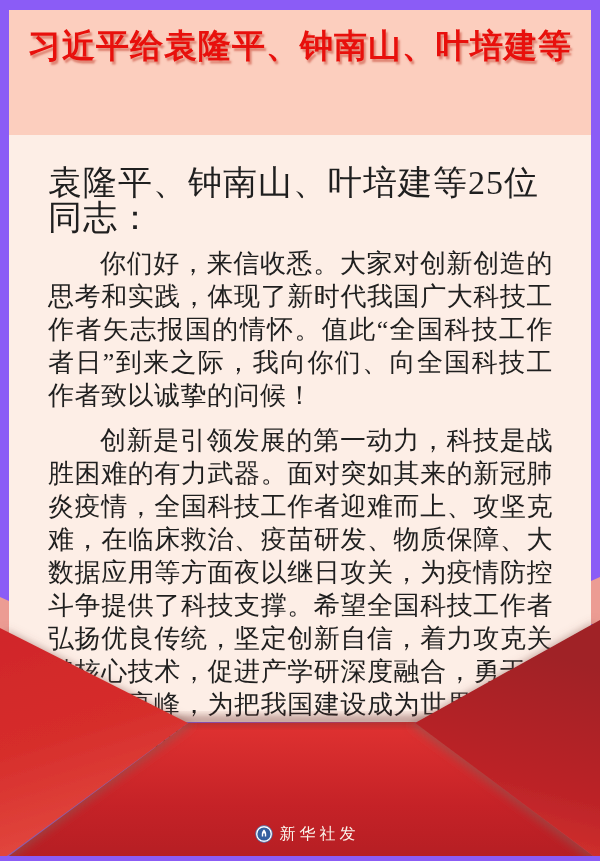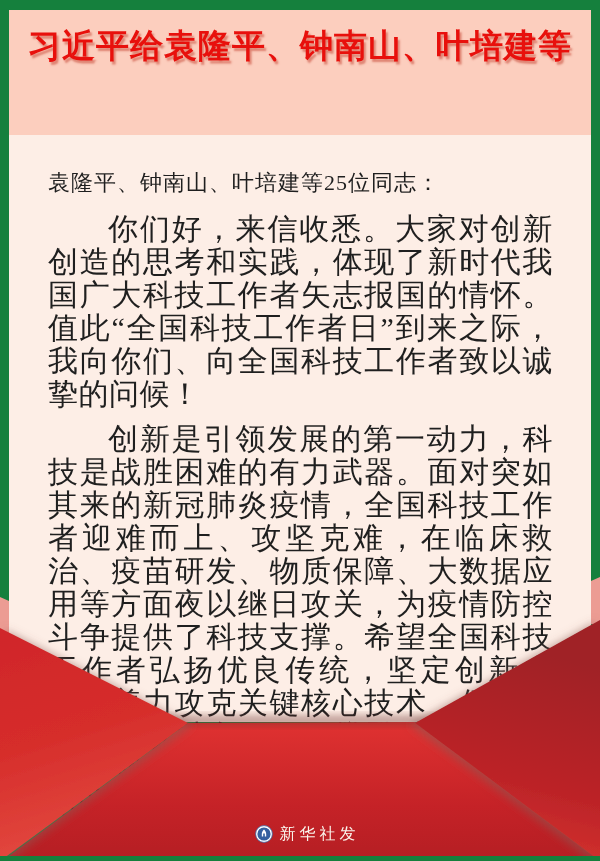--- a/index.html
+++ b/index.html
@@ -2,21 +2,21 @@
 <html><head>
 <meta charset="utf-8">
 <style>
   html, body { margin: 0; padding: 0; background: #ffffff; }
   body {
     width: 600px; height: 861px;
     font-family: "Liberation Serif", "DejaVu Serif", serif;
   }
   .page {
     position: relative; width: 600px; height: 861px;
-    background: #15803d; overflow: hidden;
+    background: #8b5cf6; overflow: hidden;
   }
 
   
   .banner {
     position: absolute; left: 9px; top: 10px;
     width: 582px; height: 125px;
     background: #fccebe;
     box-sizing: border-box; padding-top: 10px;
     text-align: center;
   }
@@ -32,25 +32,25 @@
   
   .paper {
     position: absolute; left: 9px; top: 135px;
     width: 582px; height: 587px;
     background: #fdeee6;
     box-sizing: border-box;
     padding: 30px 38px 0 39px;
     color: #1f1f1f;
   }
   .salutation {
-    font-size: 22px; line-height: 35px; letter-spacing: 1px;
+    font-size: 34px; line-height: 35px; letter-spacing: 1px;
   }
   .para {
     margin: 12px 0 0 0;
-    font-size: 30px; line-height: 33px;
+    font-size: 26px; line-height: 33px;
     text-indent: 2em;
     text-align: justify;
     letter-spacing: 0.5px;
   }
   .sign-block {
     width: max-content;
     margin: 9px 96px 0 auto;
     text-align: center;
     font-size: 22px; line-height: 31px;
   }

